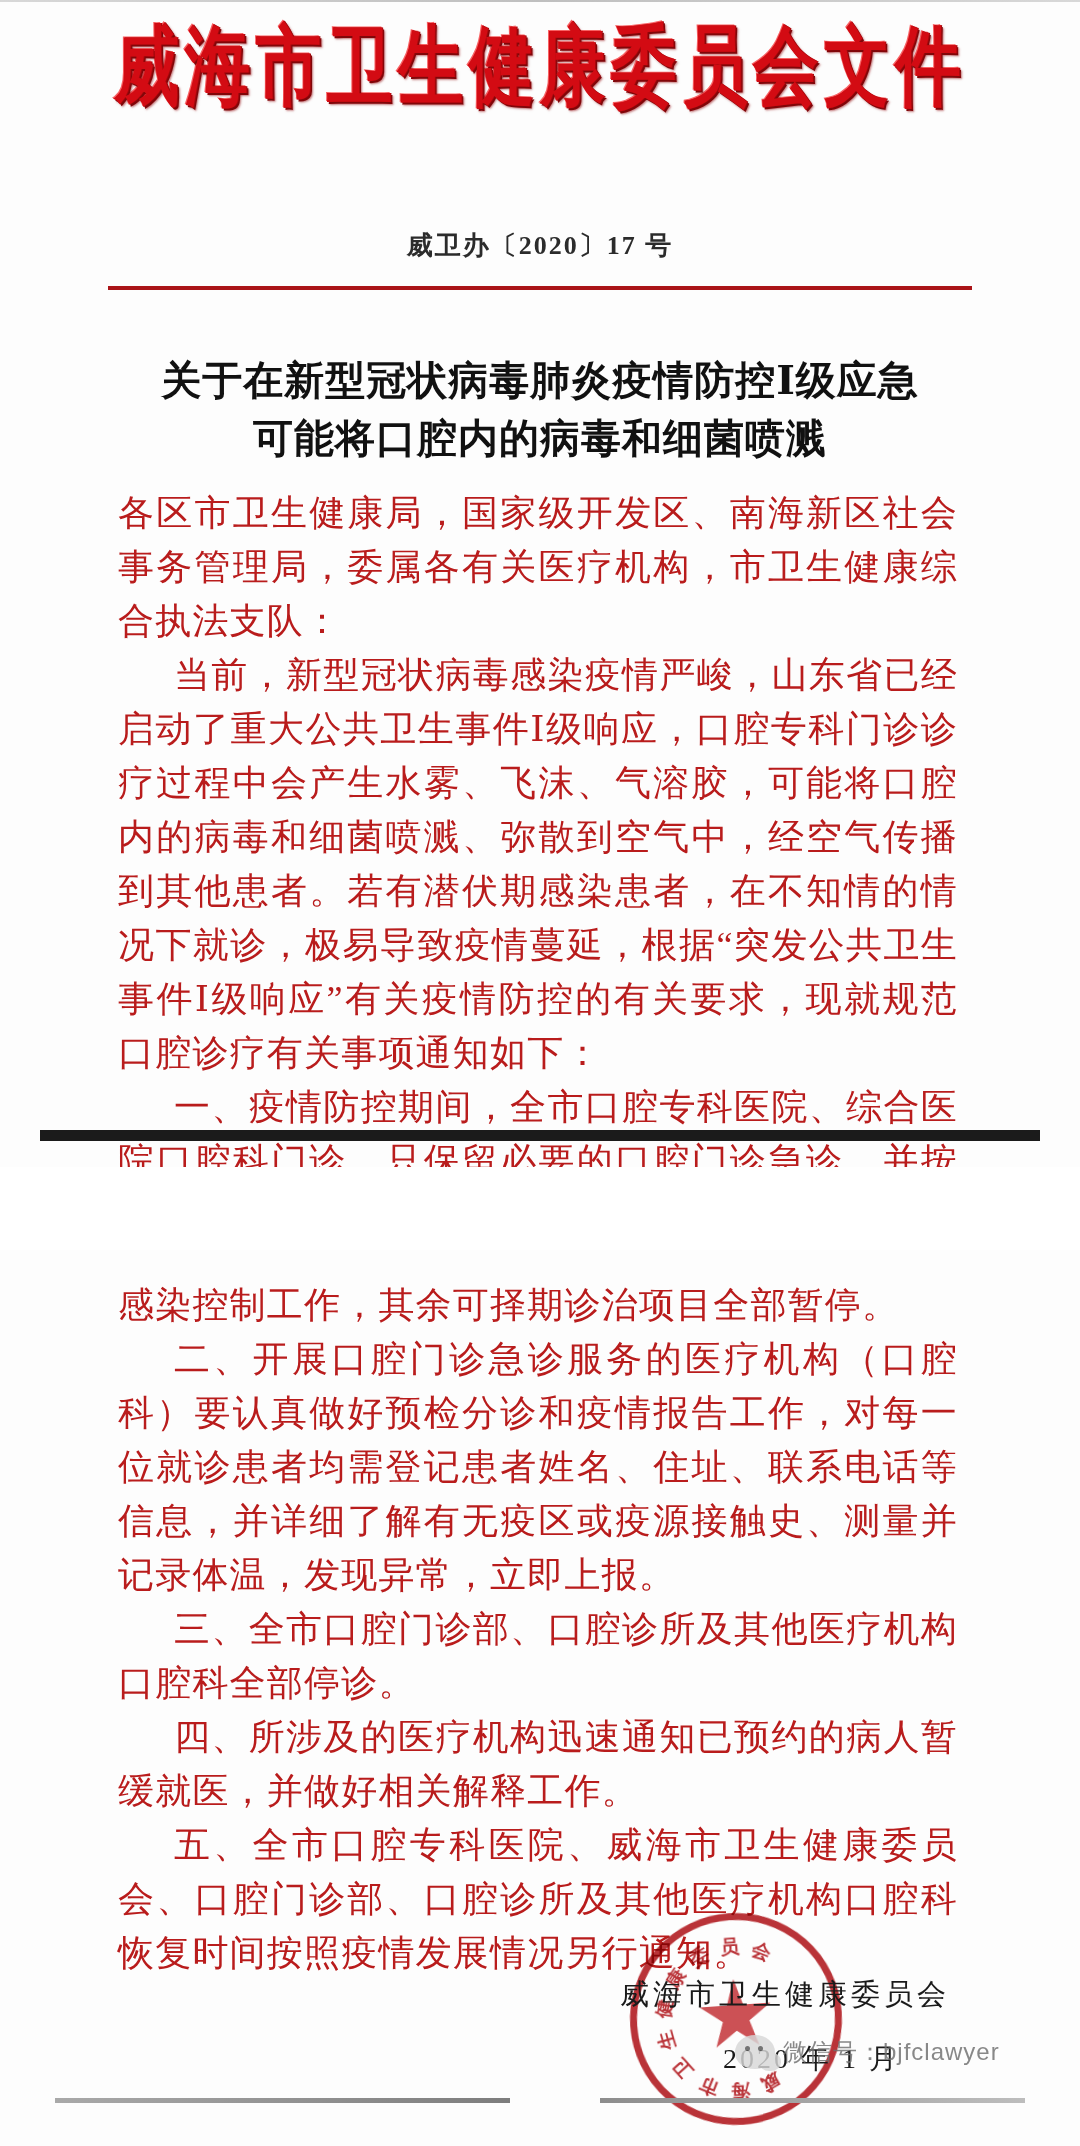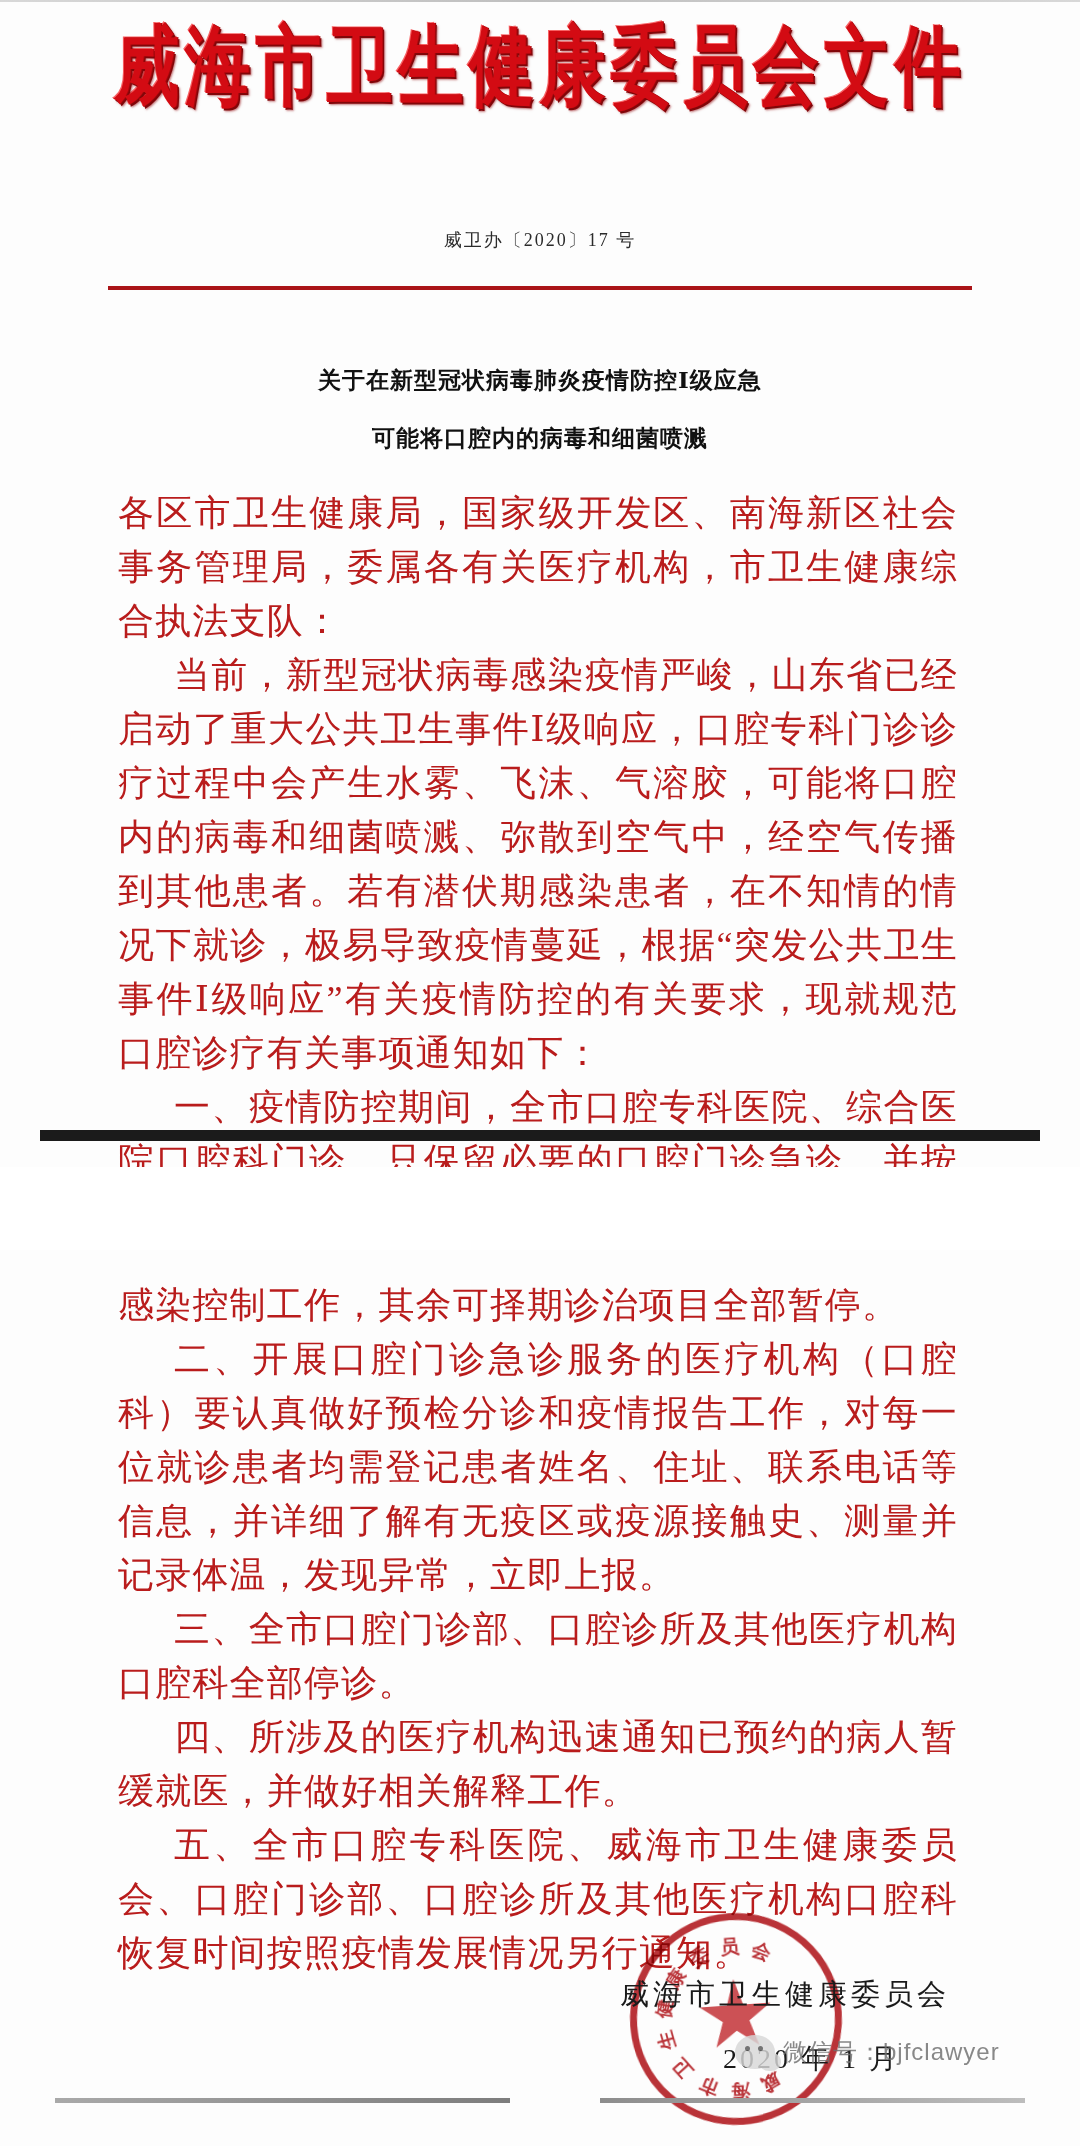--- a/index.html
+++ b/index.html
@@ -54,44 +54,45 @@
     white-space: nowrap;
     filter: saturate(1.25);
   }
 
   
   .docnum {
     position:absolute;
     top: 228px;
     left:0; right:0;
     text-align:center;
-    font-size: 18px;
+    font-size: 26px;
     letter-spacing: 2px;
     color:#2b2b2b;
     font-family: "Liberation Serif","DejaVu Serif",serif;
+    font-weight: bold;
   }
 
   
   .red-rule {
     position:absolute;
     top: 286px;
     left: 108px;
     width: 864px;
     height: 4px;
     background: #aa1418;
   }
 
   
   .doc-title {
     position:absolute;
     top: 352px;
     left: 120px;
     width: 840px;
     text-align:center;
-    font-size: 23px;
+    font-size: 40px;
     font-weight: 700;
     line-height: 58px;
     letter-spacing: 1px;
     color: #111;
     font-family: "Liberation Serif","DejaVu Serif",serif;
   }
   .doc-title div { white-space: nowrap; }
 
   
   .body-block {

